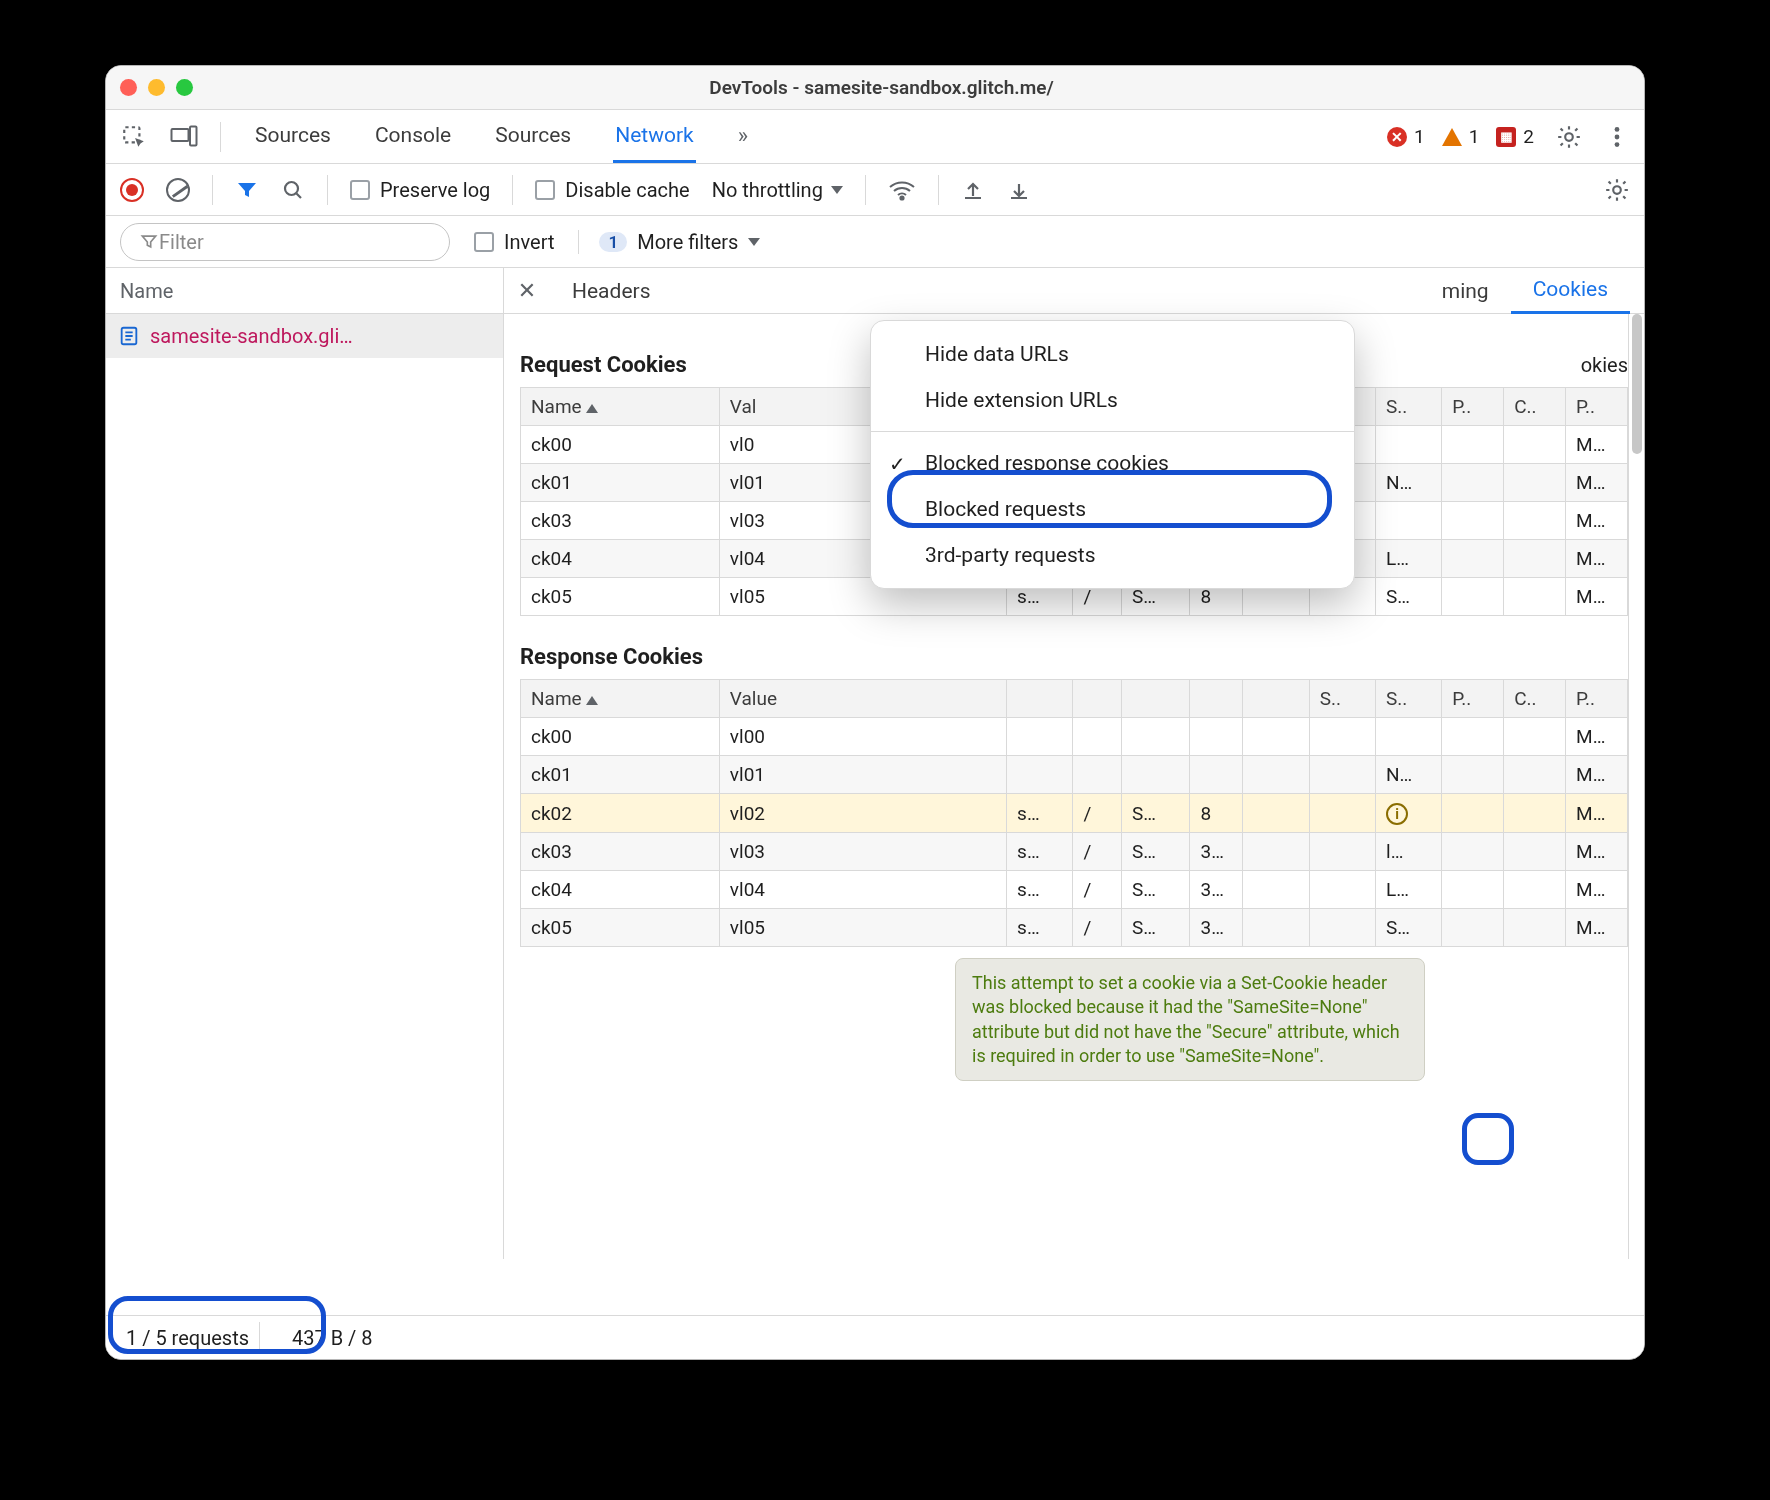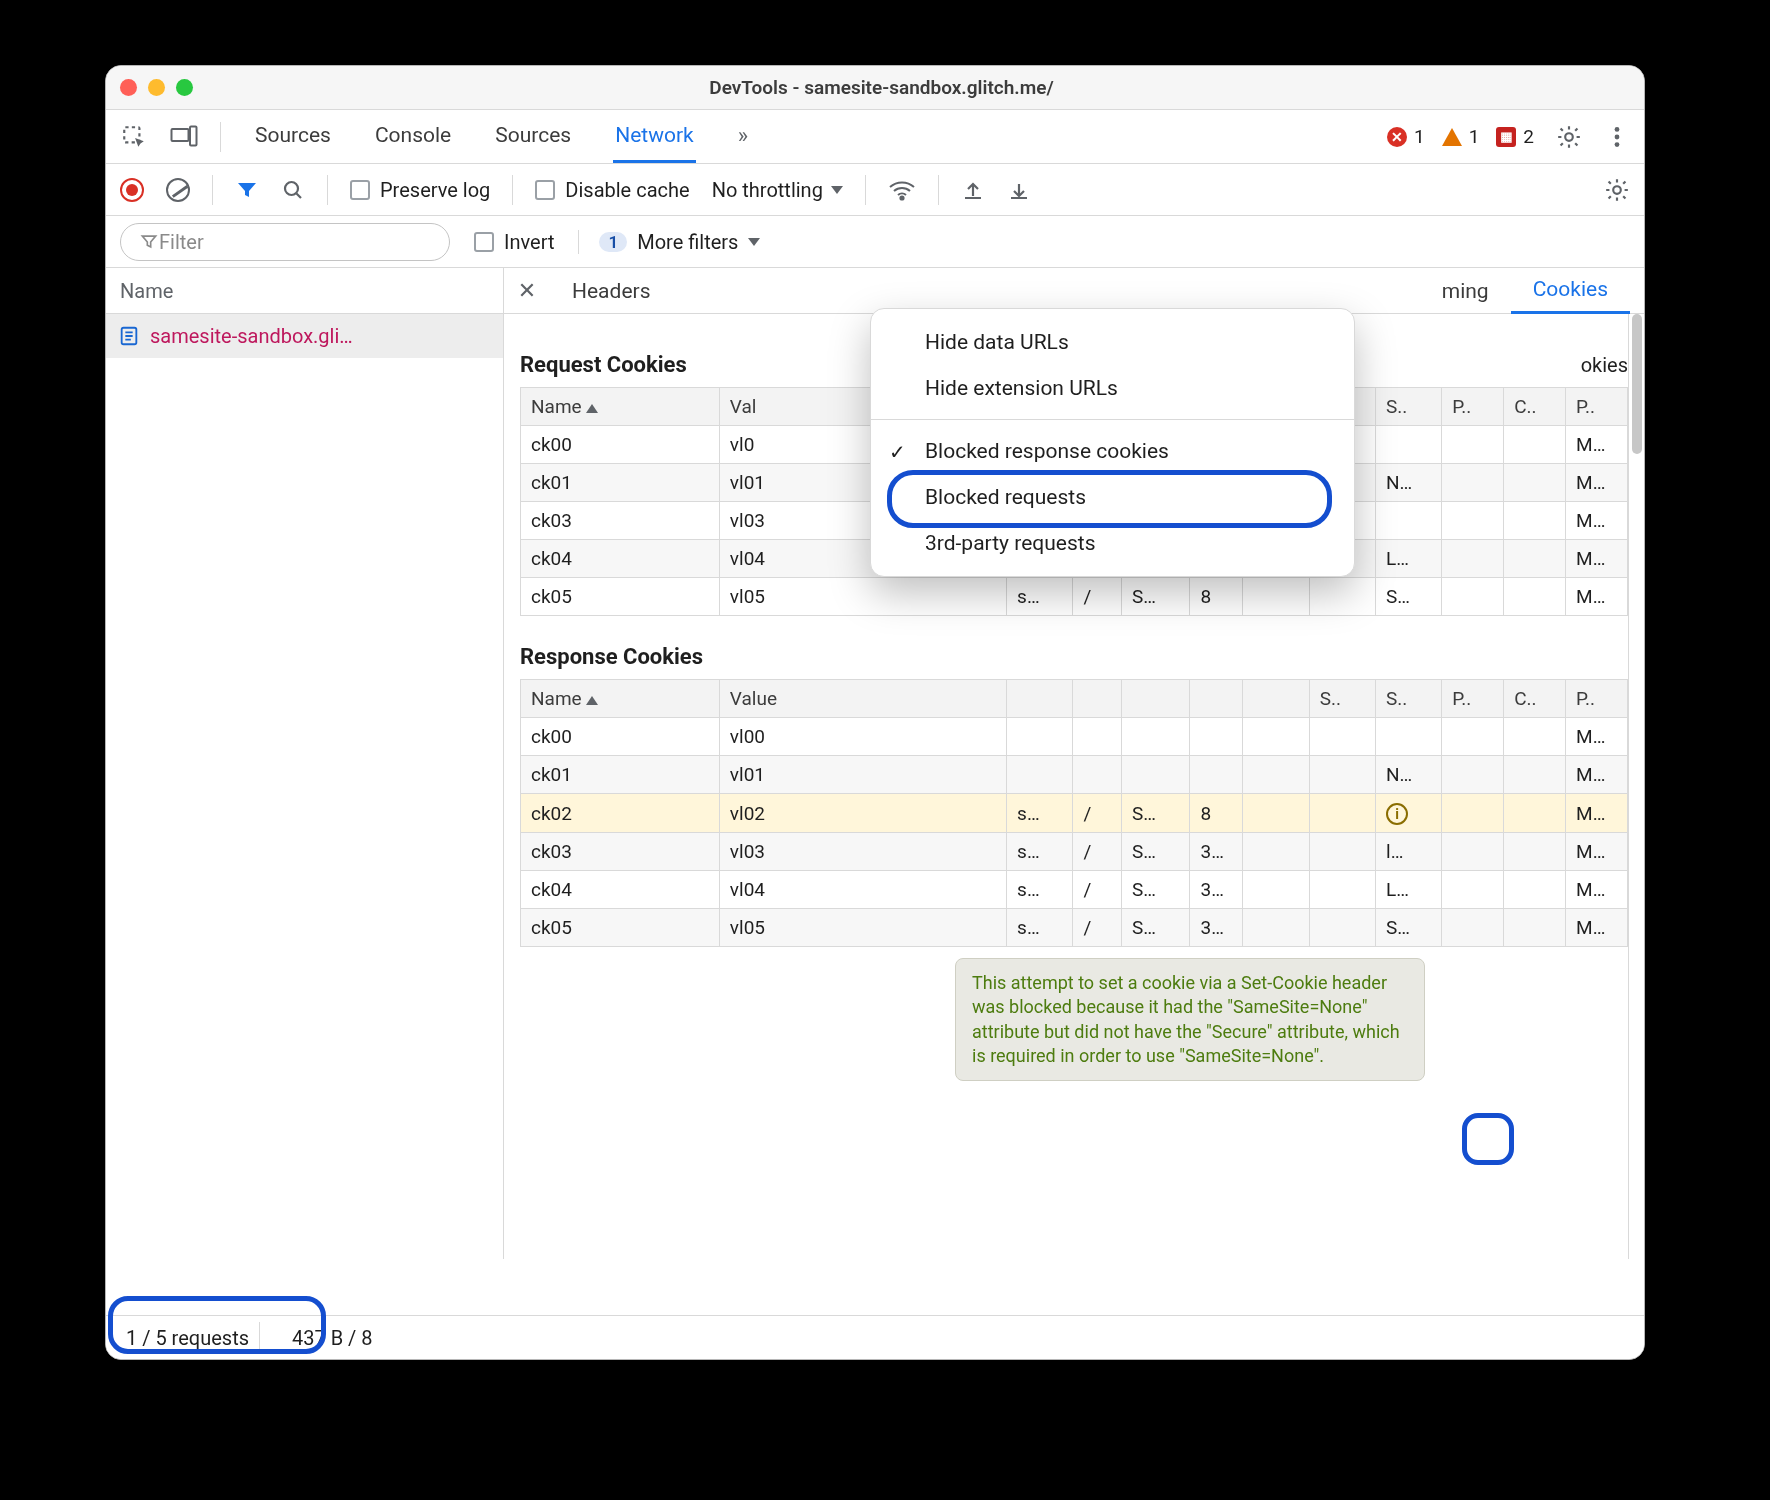--- a/index.html
+++ b/index.html
@@ -564,21 +564,21 @@
       </div>
     </div>
 
     <div class="statusbar">
       <div class="statuscell">1 / 5 requests</div>
       <div class="statuscell" style="border-right:none">437 B / 8</div>
     </div>
 
   </div>
 
-  <div class="menu" style="left:870px;top:308px">
+  <div class="menu" style="left:870px;top:320px">
     <div class="menuitem">
         <span>Hide data URLs</span>
       </div>
     <div class="menuitem">
         <span>Hide extension URLs</span>
       </div>
     <div class="menusep"></div>
     <div class="menuitem">
       <span class="check">✓</span>
       <span>Blocked response cookies</span>

